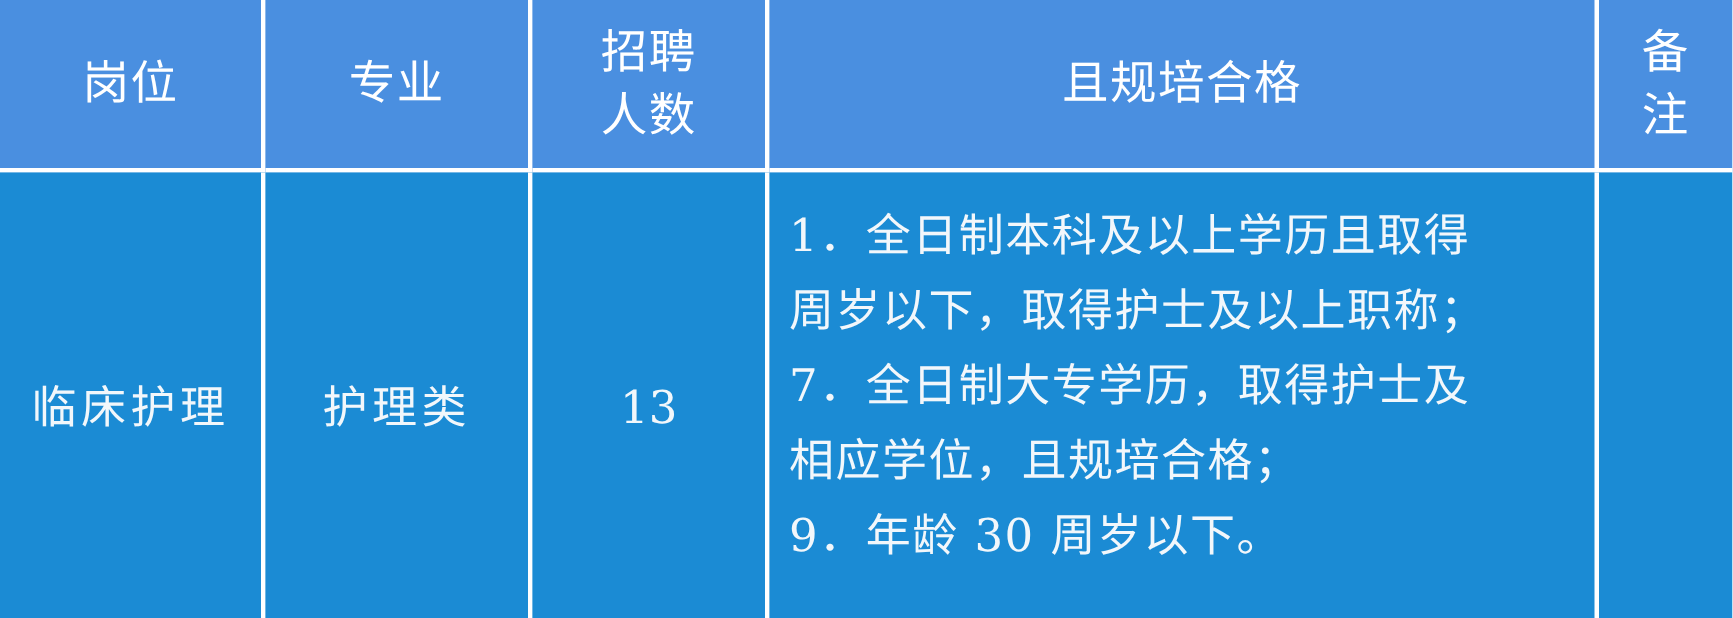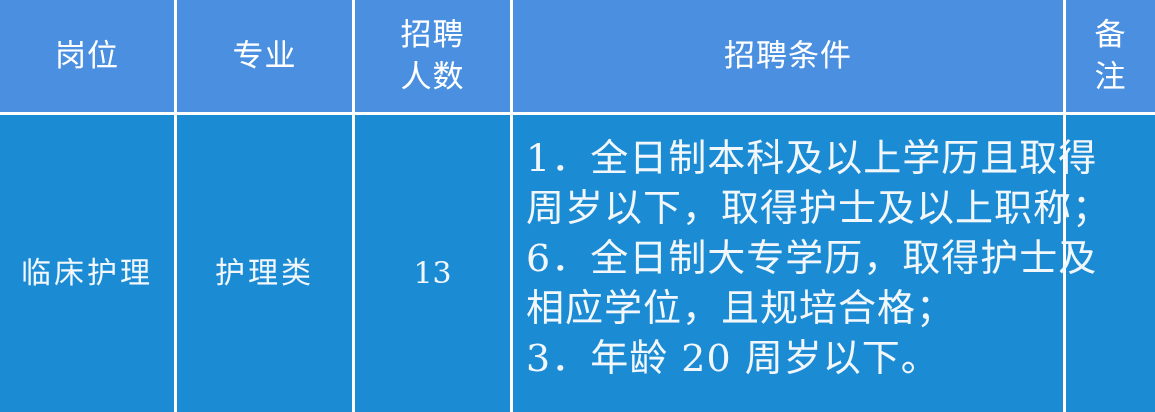--- a/index.html
+++ b/index.html
@@ -80,21 +80,21 @@
   }
   .recruit-table tbody td.conditions {
     text-align: left;
     vertical-align: top;
     padding: 18px 0 0 13px;
     letter-spacing: 1px;
   }
   .cond-line {
     display: block;
     white-space: nowrap;
-    font-size: 38px;
+    font-size: 30px;
     line-height: 50px;
   }
   .recruit-table tbody td.remark {
     letter-spacing: 0;
   }
 </style>
 </head>
 <body>
 
 <table class="recruit-table">
@@ -104,33 +104,33 @@
     <col class="c-count">
     <col class="c-cond">
     <col class="c-remark">
   </colgroup>
   <thead>
     <tr>
       <th>岗位</th>
       <th>专业</th>
       <th>招聘
 人数</th>
-      <th>招聘条件</th>
+      <th>且规培合格</th>
       <th class="stacked last-col">备
 注</th>
     </tr>
   </thead>
   <tbody>
     <tr>
       <td>临床护理</td>
       <td>护理类</td>
       <td class="num">13</td>
       <td class="conditions">
         <span class="cond-line">1．全日制本科及以上学历且取得</span>
         <span class="cond-line">周岁以下，取得护士及以上职称；</span>
-        <span class="cond-line">6．全日制大专学历，取得护士及</span>
+        <span class="cond-line">7．全日制大专学历，取得护士及</span>
         <span class="cond-line">相应学位，且规培合格；</span>
-        <span class="cond-line">3．年龄 20 周岁以下。</span>
+        <span class="cond-line">9．年龄 30 周岁以下。</span>
       </td>
       <td class="remark last-col"></td>
     </tr>
   </tbody>
 </table>
 
 </body></html>

